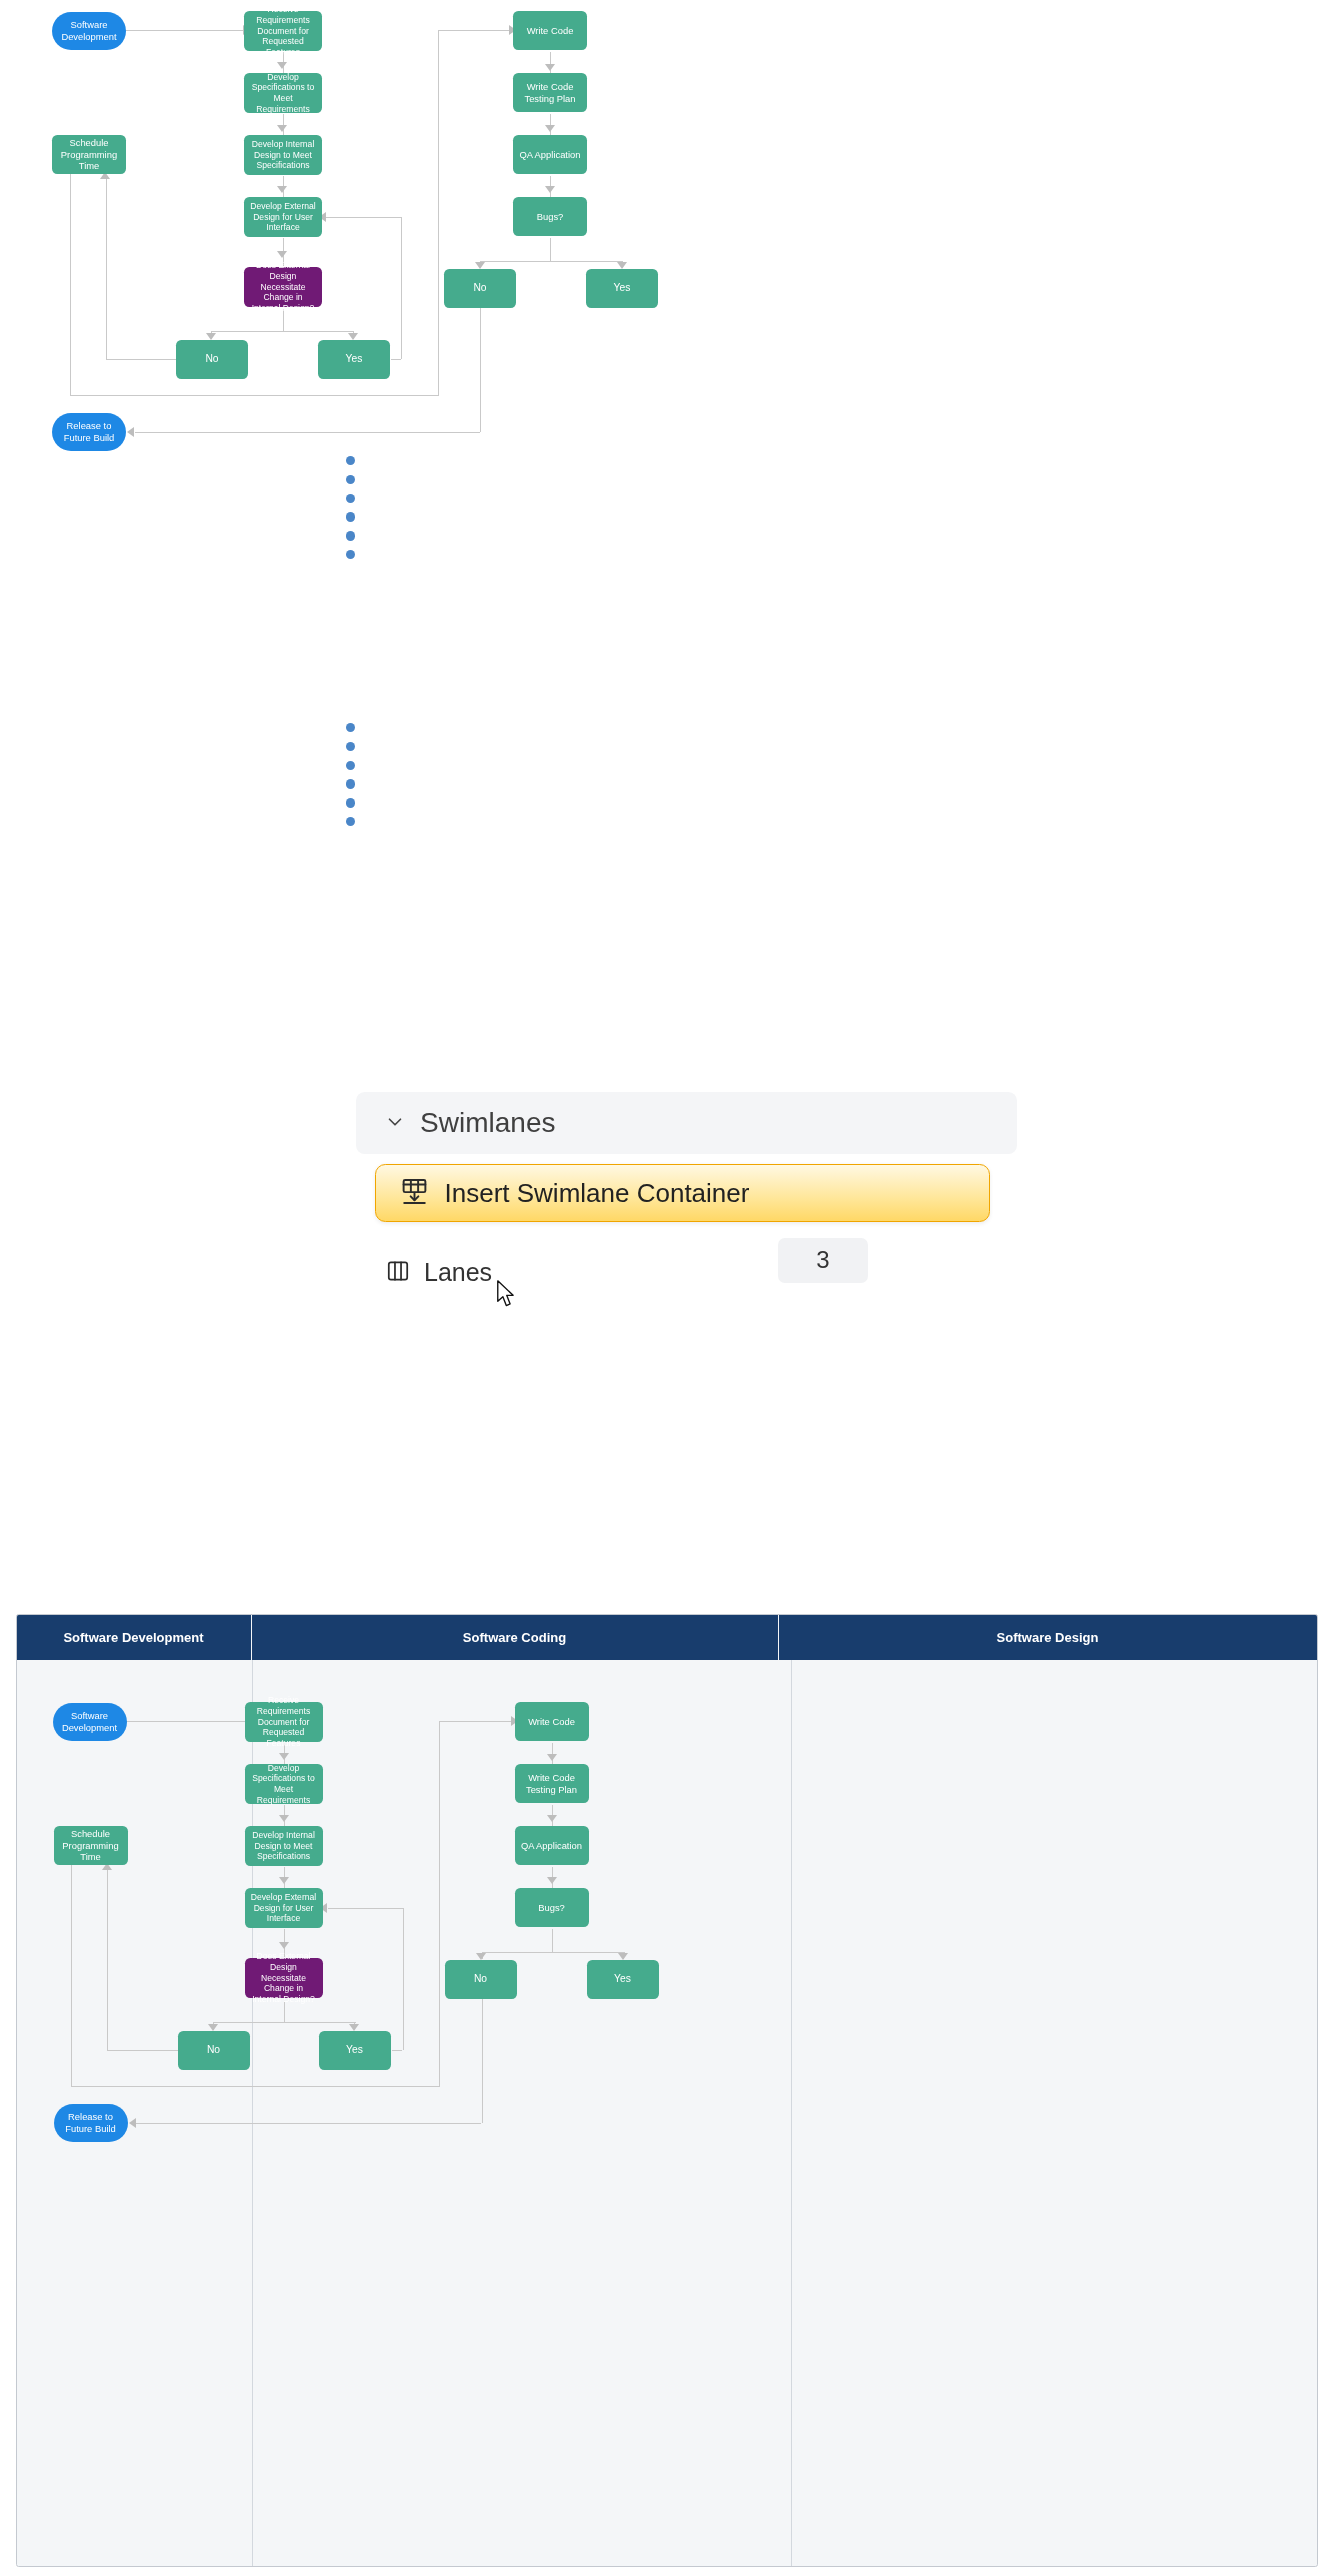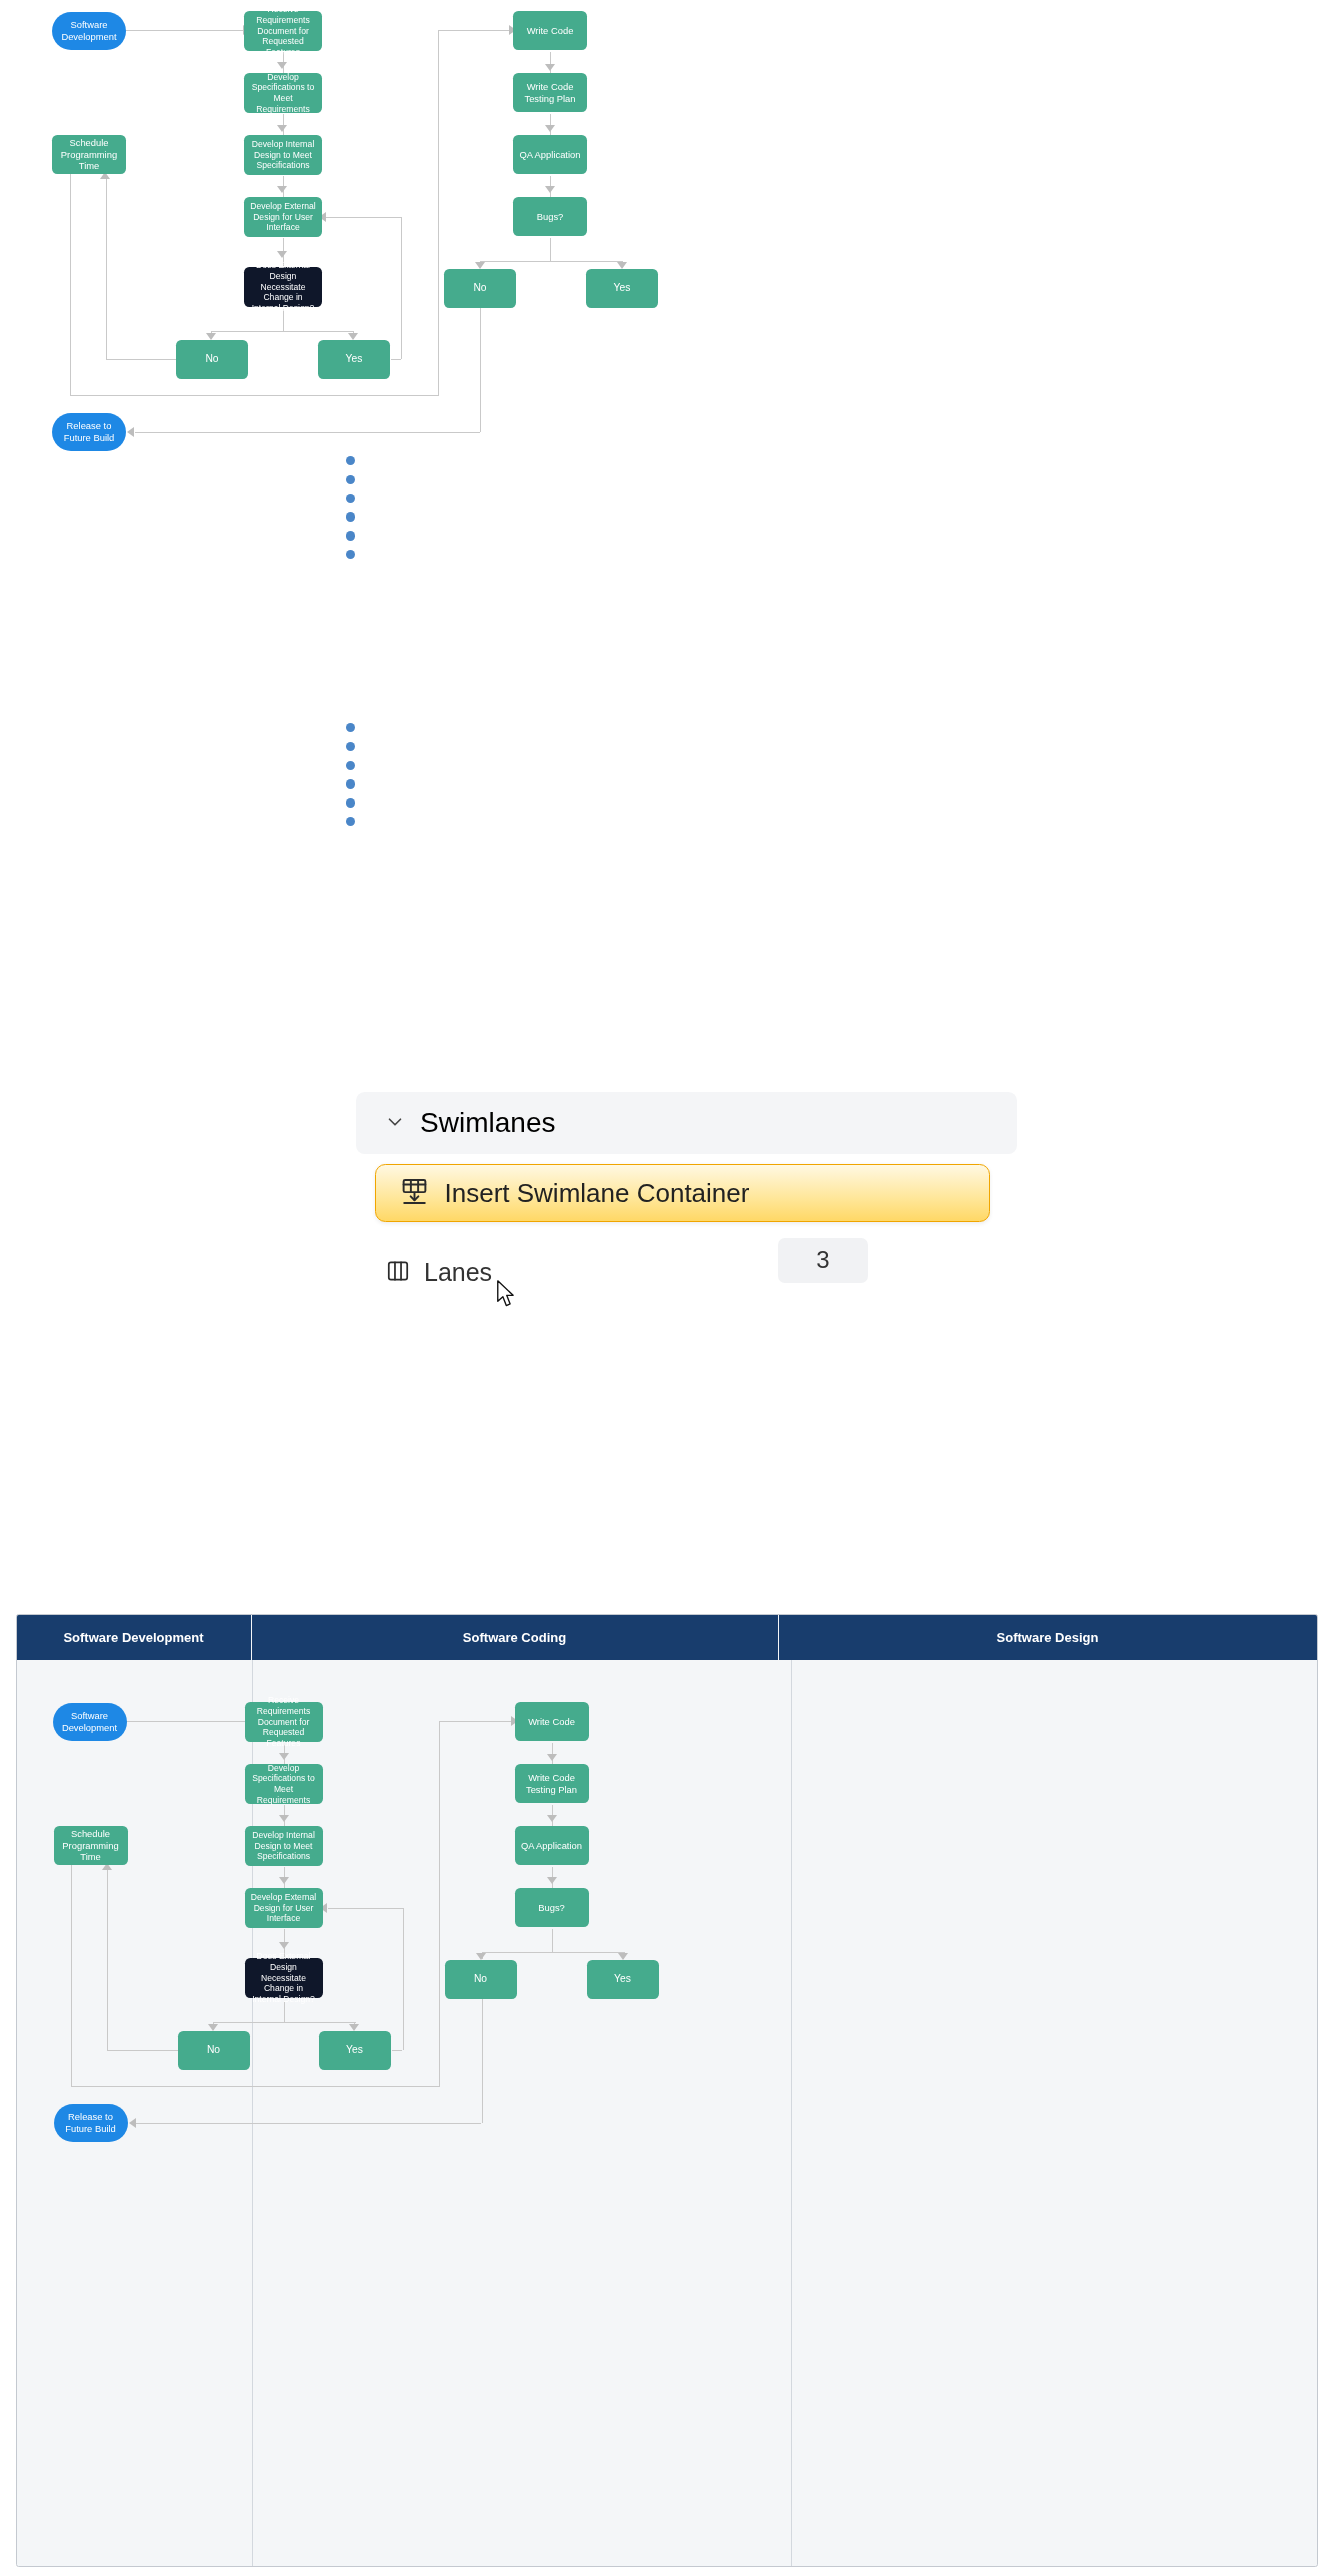--- a/index.html
+++ b/index.html
@@ -17,21 +17,21 @@
     position:absolute;
     display:flex; align-items:center; justify-content:center;
     text-align:center;
     color:#fff;
     border-radius:5.2px;
     line-height:1.25;
     padding:1.7px 5.2px;
     font-weight:400;
   }
   .node.green{ background:#45ab8d; }
-  .node.orange{ background:#0f172a; }
+  .node.orange{ background:#701a75; }
   .node.blue{ background:#1e88e5; border-radius:34px; }
 
   
   .ln{ position:absolute; background:#c9c9c9; }
   .lnh{ height:0.9px; }
   .lnv{ width:0.9px; }
   .arr{ position:absolute; width:0; height:0; }
   .arr.down{ border-left:5.2px solid transparent; border-right:5.2px solid transparent; border-top:7.7px solid #bdbdbd; }
   .arr.right{ border-top:5.2px solid transparent; border-bottom:5.2px solid transparent; border-left:7.7px solid #bdbdbd; }
   .arr.left{ border-top:5.2px solid transparent; border-bottom:5.2px solid transparent; border-right:7.7px solid #bdbdbd; }
@@ -46,21 +46,21 @@
 
   
   #panel{ position:absolute; left:356px; top:1092px; width:661px; }
   .panel-header{
     display:flex; align-items:center; gap:14.6px;
     background:#f4f5f7; border-radius:8.6px;
     height:62px; padding:0 27.5px;
     width:661px;
   }
   .panel-header .chev{ display:block; }
-  .panel-header .ptitle{ font-size:28px; color:#000000; font-weight:400; }
+  .panel-header .ptitle{ font-size:28px; color:#404040; font-weight:400; }
 
   .insert-btn{
     position:relative;
     margin:10.3px 0 0 19px;
     width:615px; height:58px;
     display:flex; align-items:center; gap:15.5px;
     padding:0 24px;
     border:1.7px solid #f0a500;
     border-radius:10.3px;
     background:linear-gradient(180deg,#fff8e2 0%,#ffe79b 58%,#ffd866 100%);

